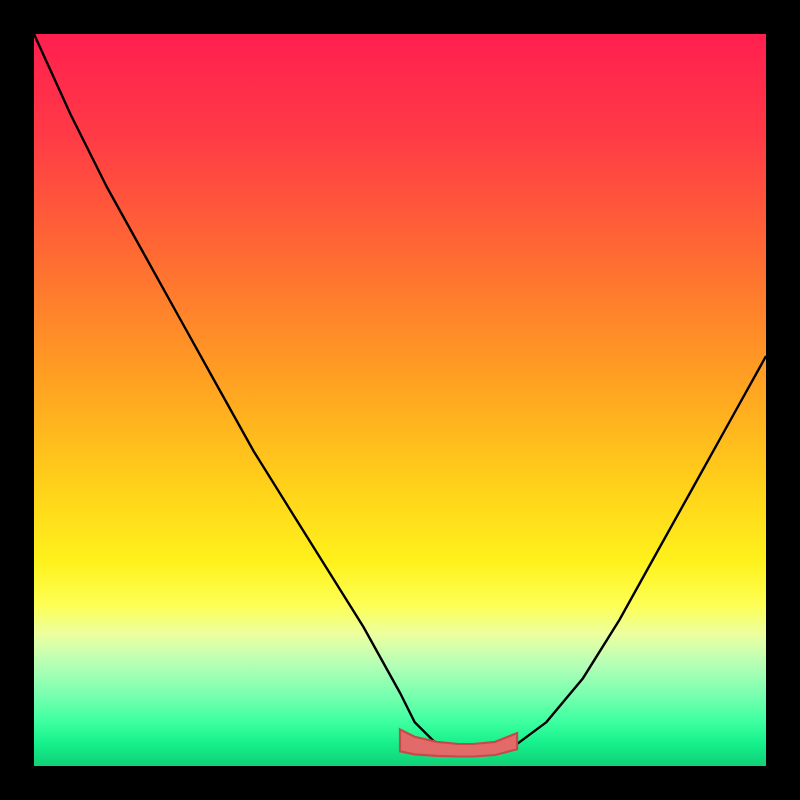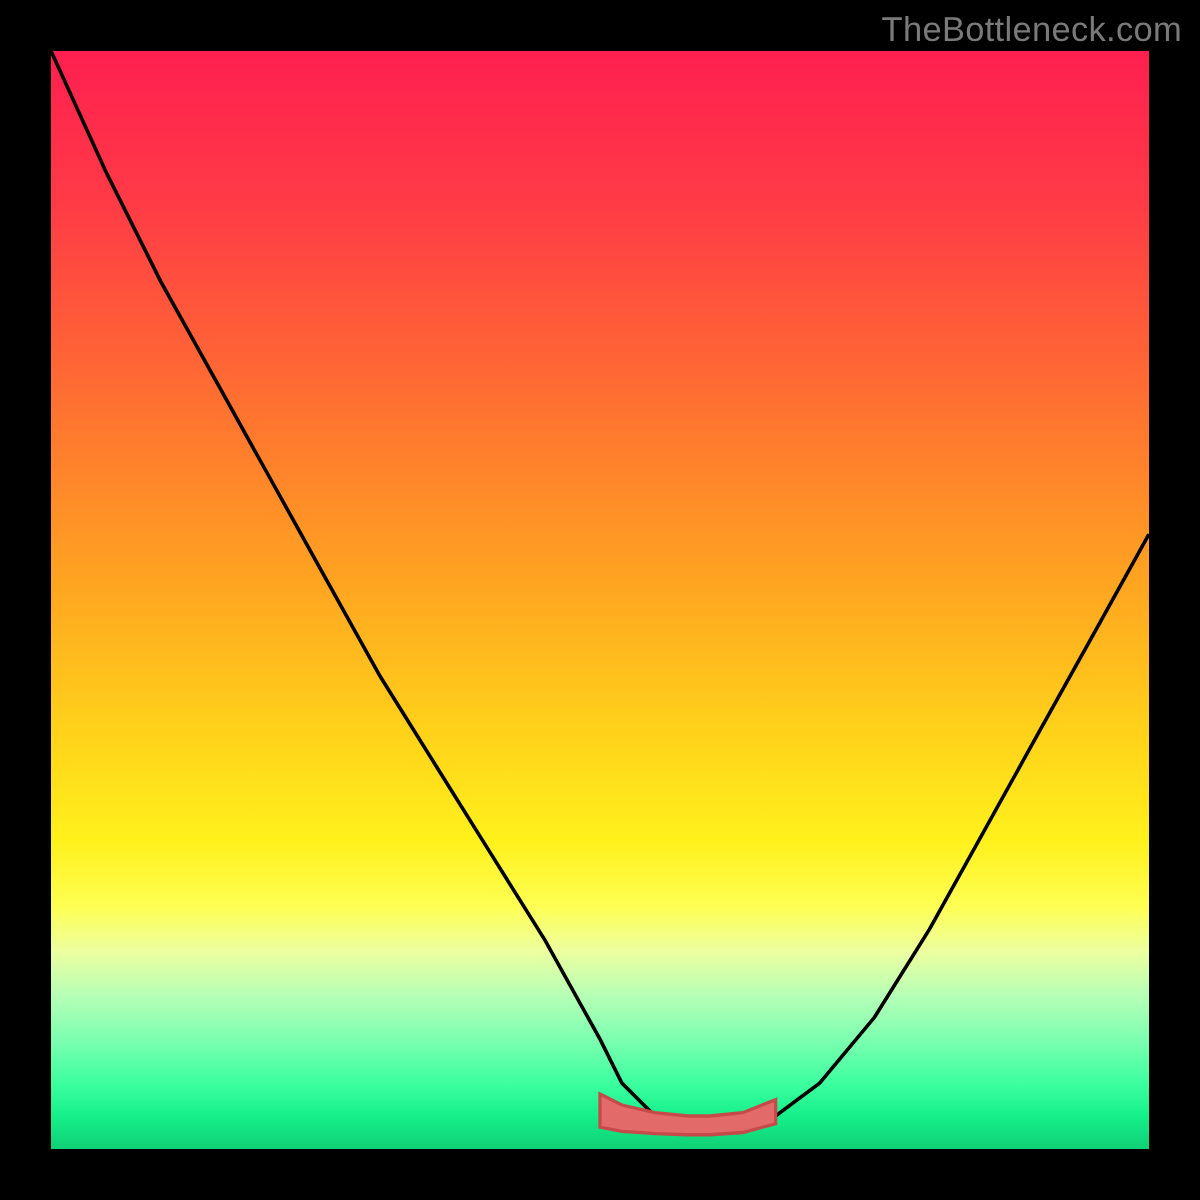--- a/index.html
+++ b/index.html
@@ -64,14 +64,13 @@
 <body>
 
 <div class="frame">
   <div class="gradient"></div>
 
   <svg class="overlay" viewBox="0 0 732 732">
     <path id="curve-path" fill="none" stroke="#000" stroke-width="2.4" d="M0.0 0.0 L36.6 80.5 L73.2 153.7 L109.8 219.6 L146.4 285.5 L183.0 351.4 L219.6 417.2 L256.2 475.8 L292.8 534.4 L329.4 592.9 L366.0 658.8 L380.6 688.1 L402.6 710.0 L424.6 717.4 L439.2 717.4 L461.2 717.4 L483.1 710.0 L512.4 688.1 L549.0 644.2 L585.6 585.6 L622.2 519.7 L658.8 453.8 L695.4 388.0 L732.0 322.1"></path>
     <path id="zone-path" stroke-width="2.2" d="M366.0 695.4 L380.6 702.7 L402.6 707.8 L424.6 710.0 L439.2 710.0 L461.2 707.8 L483.1 699.1 L483.1 715.2 L461.2 721.0 L439.2 722.5 L424.6 722.5 L402.6 721.8 L380.6 720.3 L366.0 717.4 Z" fill="#e26b69" stroke="#c74a4a"></path>
   </svg>
 
-  <div class="watermark">TheBottleneck.com</div>
 </div>
 
 </body></html>

